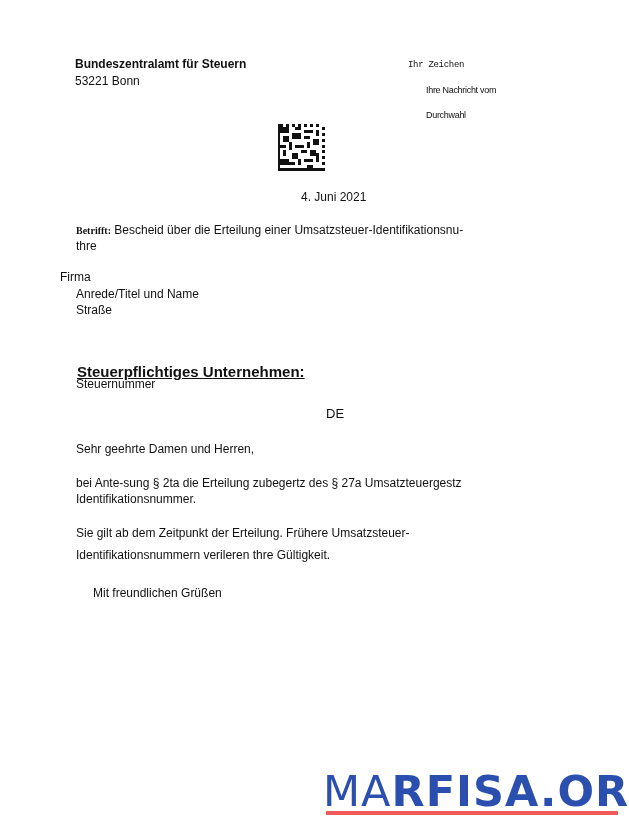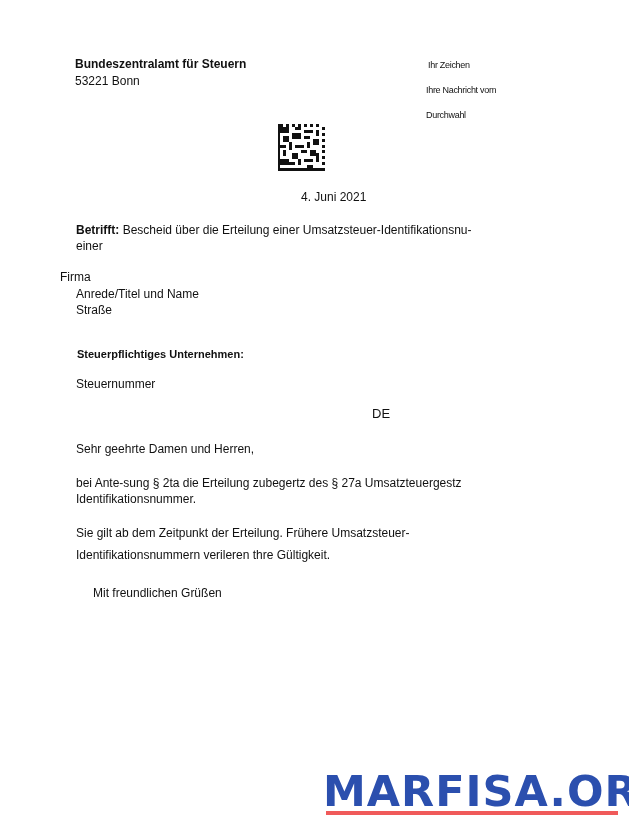--- a/index.html
+++ b/index.html
@@ -10,33 +10,33 @@
     .abs { position: absolute; white-space: nowrap; }
     .t12 { font-size: 12px; line-height: 16px; }
     .t9 { font-size: 9px; line-height: 12px; letter-spacing: -0.3px; }
     .bold { font-weight: bold; }
     .matrix { position: absolute; left: 277px; top: 124px; width: 48px; height: 47px; }
     .logo {
       position: absolute; left: 323px; top: 768px;
       font-size: 43px; line-height: 46px; letter-spacing: 1px;
       color: #2b4fae; font-family: "DejaVu Sans", sans-serif;
     }
-    .logo .thin { font-weight: bold; }
+    .logo .thin { font-weight: normal; }
     .logo .heavy { font-weight: bold; }
     .logo-underline { position: absolute; left: 326px; top: 811px; width: 292px; height: 4px; background: #f05a5a; }
   </style>
 </head>
 <body>
 
 <div>
 
   <div class="abs t12" style="left:75px; top:56px;font-weight:bold;">Bundeszentralamt für Steuern</div>
   <div class="abs t12" style="left:75px; top:73px;">53221 Bonn</div>
 
-  <div class="abs t9" style="left:428px; top:59px;">Ihr Zeichen</div>
+  <div class="abs t9" style="left:408px; top:59px;font-family:Liberation Mono, monospace;">Ihr Zeichen</div>
   <div class="abs t9" style="left:426px; top:84px;">Ihre Nachricht vom</div>
   <div class="abs t9" style="left:426px; top:109px;">Durchwahl</div>
 
   <svg class="matrix" viewBox="0 0 16 16" shape-rendering="crispEdges">
     <rect x="0" y="0" width="1" height="16" fill="#111"></rect>
     <rect x="0" y="15" width="16" height="1" fill="#111"></rect>
     <rect x="1" y="0" width="1" height="1" fill="#111"></rect>
       <rect x="3" y="0" width="1" height="1" fill="#111"></rect>
     <rect x="5" y="0" width="1" height="1" fill="#111"></rect>
       <rect x="7" y="0" width="1" height="1" fill="#111"></rect>
@@ -70,32 +70,32 @@
       <rect x="1" y="12" width="3" height="2" fill="#111"></rect>
     <rect x="7" y="12" width="1" height="2" fill="#111"></rect>
       <rect x="9" y="12" width="3" height="1" fill="#111"></rect>
     <rect x="4" y="13" width="2" height="1" fill="#111"></rect>
       <rect x="10" y="14" width="2" height="1" fill="#111"></rect>
   </svg>
 
   <div class="abs t12" style="left:301px; top:189px;">4. Juni 2021</div>
 
   <div class="abs" style="left:76px; top:222px; font-size:12px; line-height:16px;">
-    <span class="bold" style="font-size:12px;">Betrifft:</span>
+    <span class="bold" style="font-size:10px;font-family:Liberation Serif, serif;">Betrifft:</span>
     <span>Bescheid über die Erteilung einer Umsatzsteuer-Identifikationsnu-</span>
   </div>
-  <div class="abs t12" style="left:76px; top:238px;">einer</div>
+  <div class="abs t12" style="left:76px; top:238px;">thre</div>
 
   <div class="abs t12" style="left:60px; top:269px;">Firma</div>
   <div class="abs t12" style="left:76px; top:286px;">Anrede/Titel und Name</div>
   <div class="abs t12" style="left:76px; top:302px;">Straße</div>
 
-  <div class="abs bold" style="left:77px; top:346px; font-size:11px; line-height:16px;">Steuerpflichtiges Unternehmen:</div>
+  <div class="abs bold" style="left:77px; top:364px; font-size:15px; line-height:16px;text-decoration:underline;">Steuerpflichtiges Unternehmen:</div>
   <div class="abs t12" style="left:76px; top:376px;">Steuernummer</div>
-  <div class="abs" style="left:326px; top:406px; font-size:13px; line-height:16px;margin-left:46px;">DE</div>
+  <div class="abs" style="left:326px; top:406px; font-size:13px; line-height:16px;">DE</div>
 
   <div class="abs t12" style="left:76px; top:441px;">Sehr geehrte Damen und Herren,</div>
   <div class="abs t12" style="left:76px; top:475px;">bei Ante-sung § 2ta die Erteilung zubegertz des § 27a Umsatzteuergestz</div>
   <div class="abs t12" style="left:76px; top:491px;">Identifikationsnummer.</div>
   <div class="abs t12" style="left:76px; top:525px;">Sie gilt ab dem Zeitpunkt der Erteilung. Frühere Umsatzsteuer-</div>
   <div class="abs t12" style="left:76px; top:547px;">Identifikationsnummern verileren thre Gültigkeit.</div>
   <div class="abs t12" style="left:76px; top:585px;margin-left:17px;">Mit freundlichen Grüßen</div>
 
   <div class="logo">
     <span class="thin">MA</span><span class="heavy">RFISA.ORG</span>

